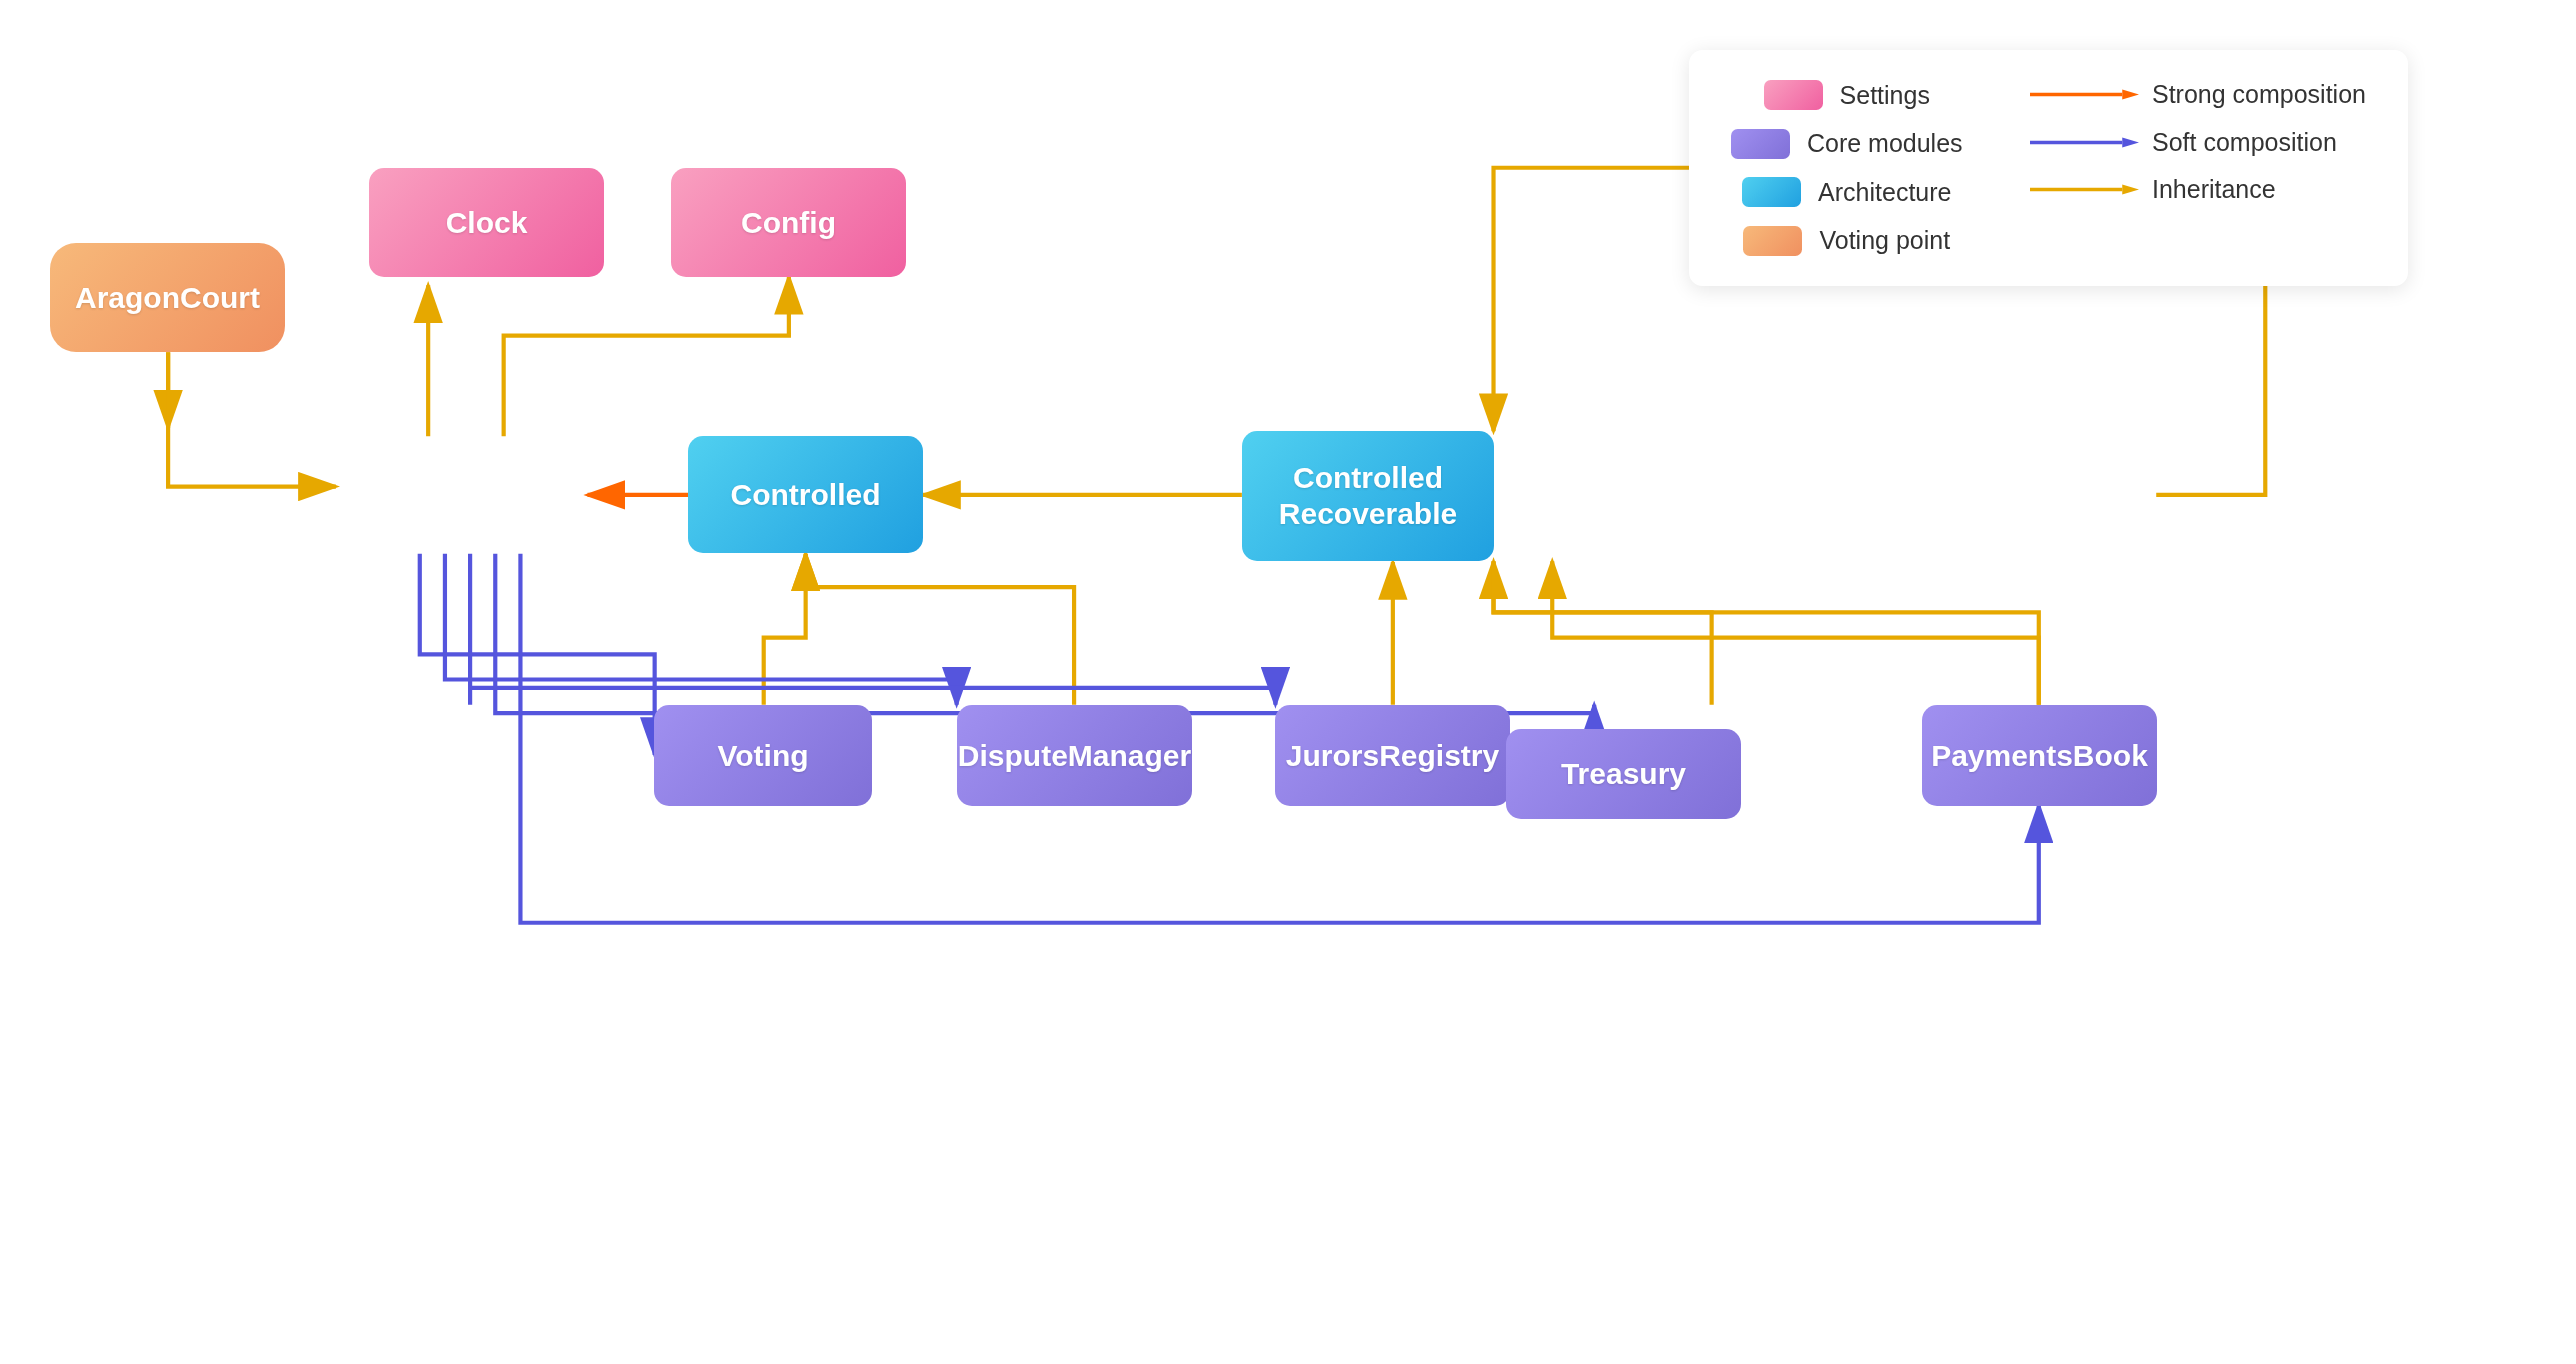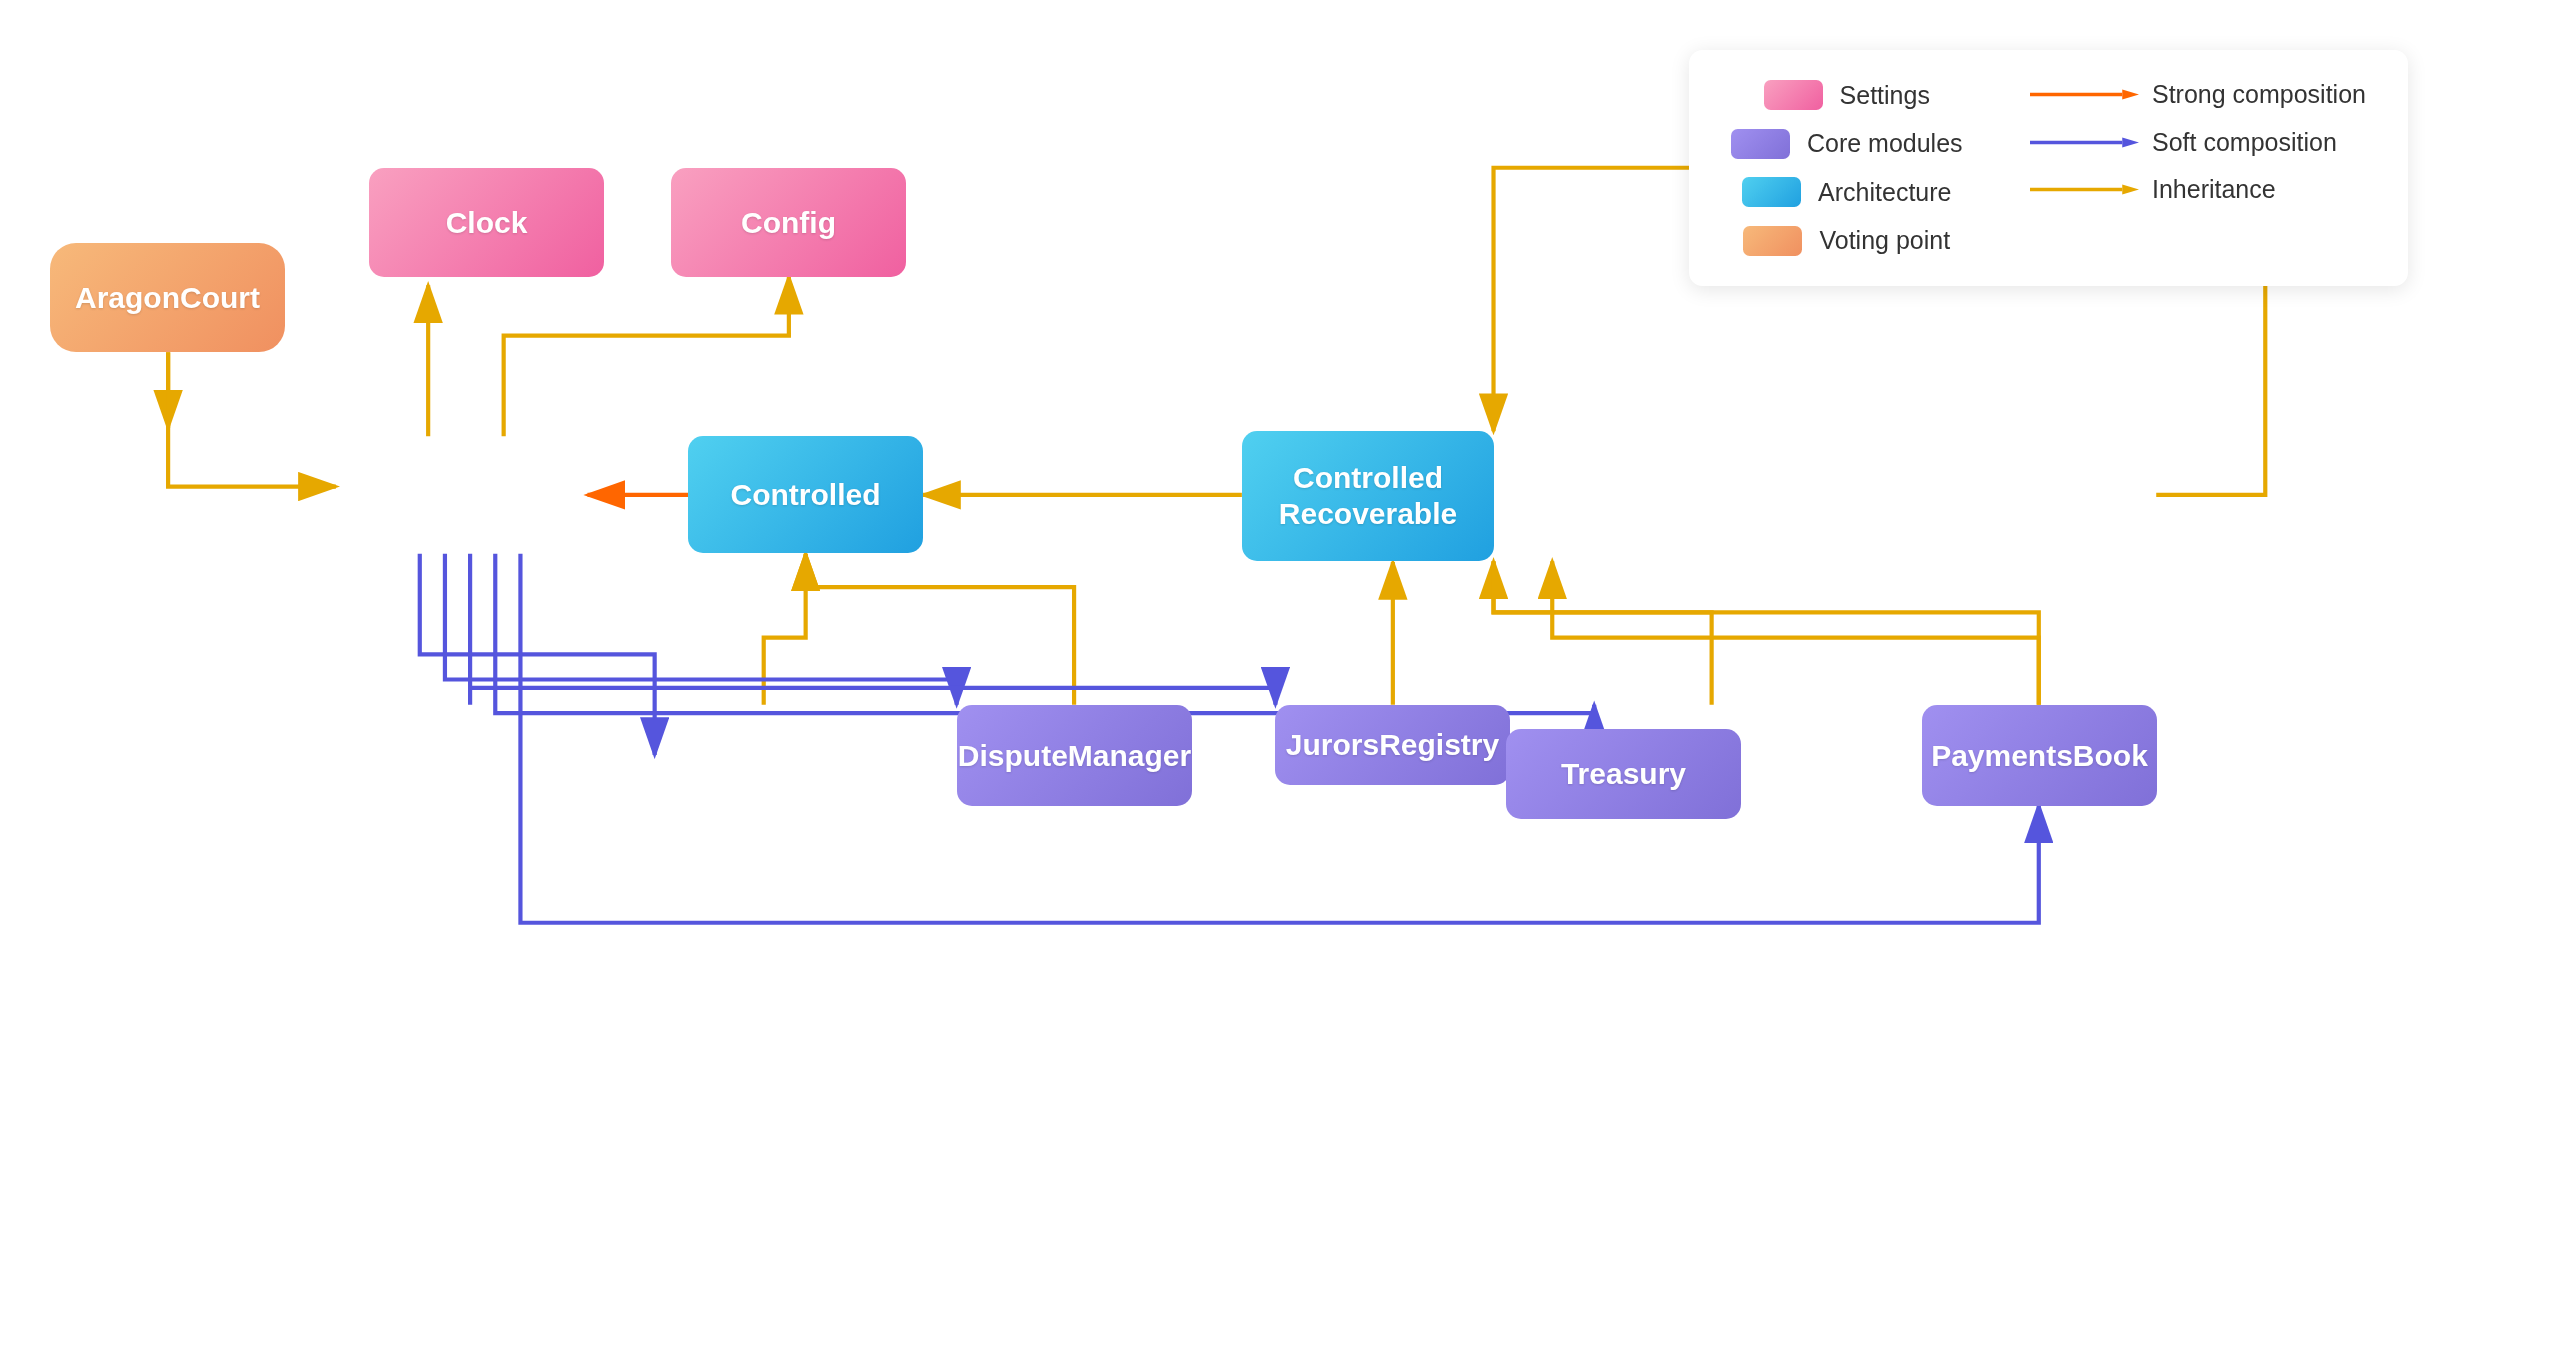--- a/index.html
+++ b/index.html
@@ -83,21 +83,21 @@
     .node-dispute {
       background: linear-gradient(135deg, #a090f0, #8070d8);
       width: 235px;
       height: 101px;
       left: 957px;
       top: 705px;
     }
     .node-jurors {
       background: linear-gradient(135deg, #a090f0, #8070d8);
       width: 235px;
-      height: 80px;
+      height: 101px;
       left: 1275px;
       top: 705px;
     }
     .node-treasury {
       background: linear-gradient(135deg, #a090f0, #8070d8);
       width: 235px;
       height: 90px;
       left: 1506px;
       top: 705px;
       margin-top: 24px;
@@ -241,20 +241,23 @@
 
 
   <div class="node node-controlled">
     <span>Controlled</span>
   </div>
 
   <div class="node node-controlled-recoverable">
     <span>Controlled<br>Recoverable</span>
   </div>
 
+  <div class="node node-voting">
+    <span>Voting</span>
+  </div>
 
   <div class="node node-dispute">
     <span>DisputeManager</span>
   </div>
 
   <div class="node node-jurors">
     <span>JurorsRegistry</span>
   </div>
 
   <div class="node node-treasury">

